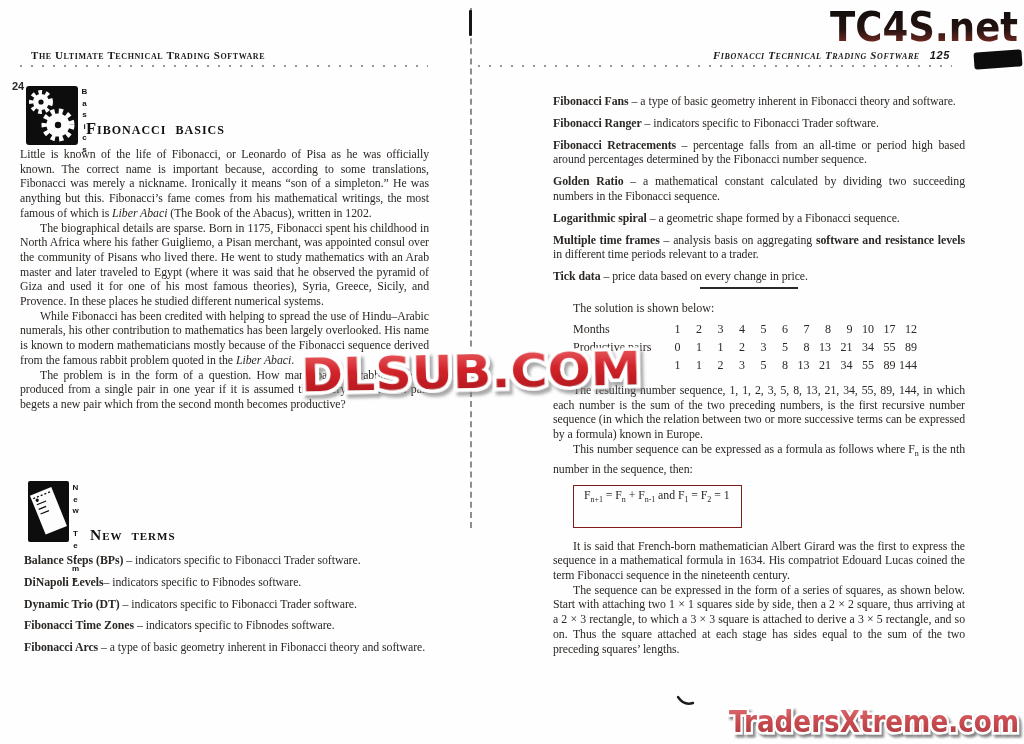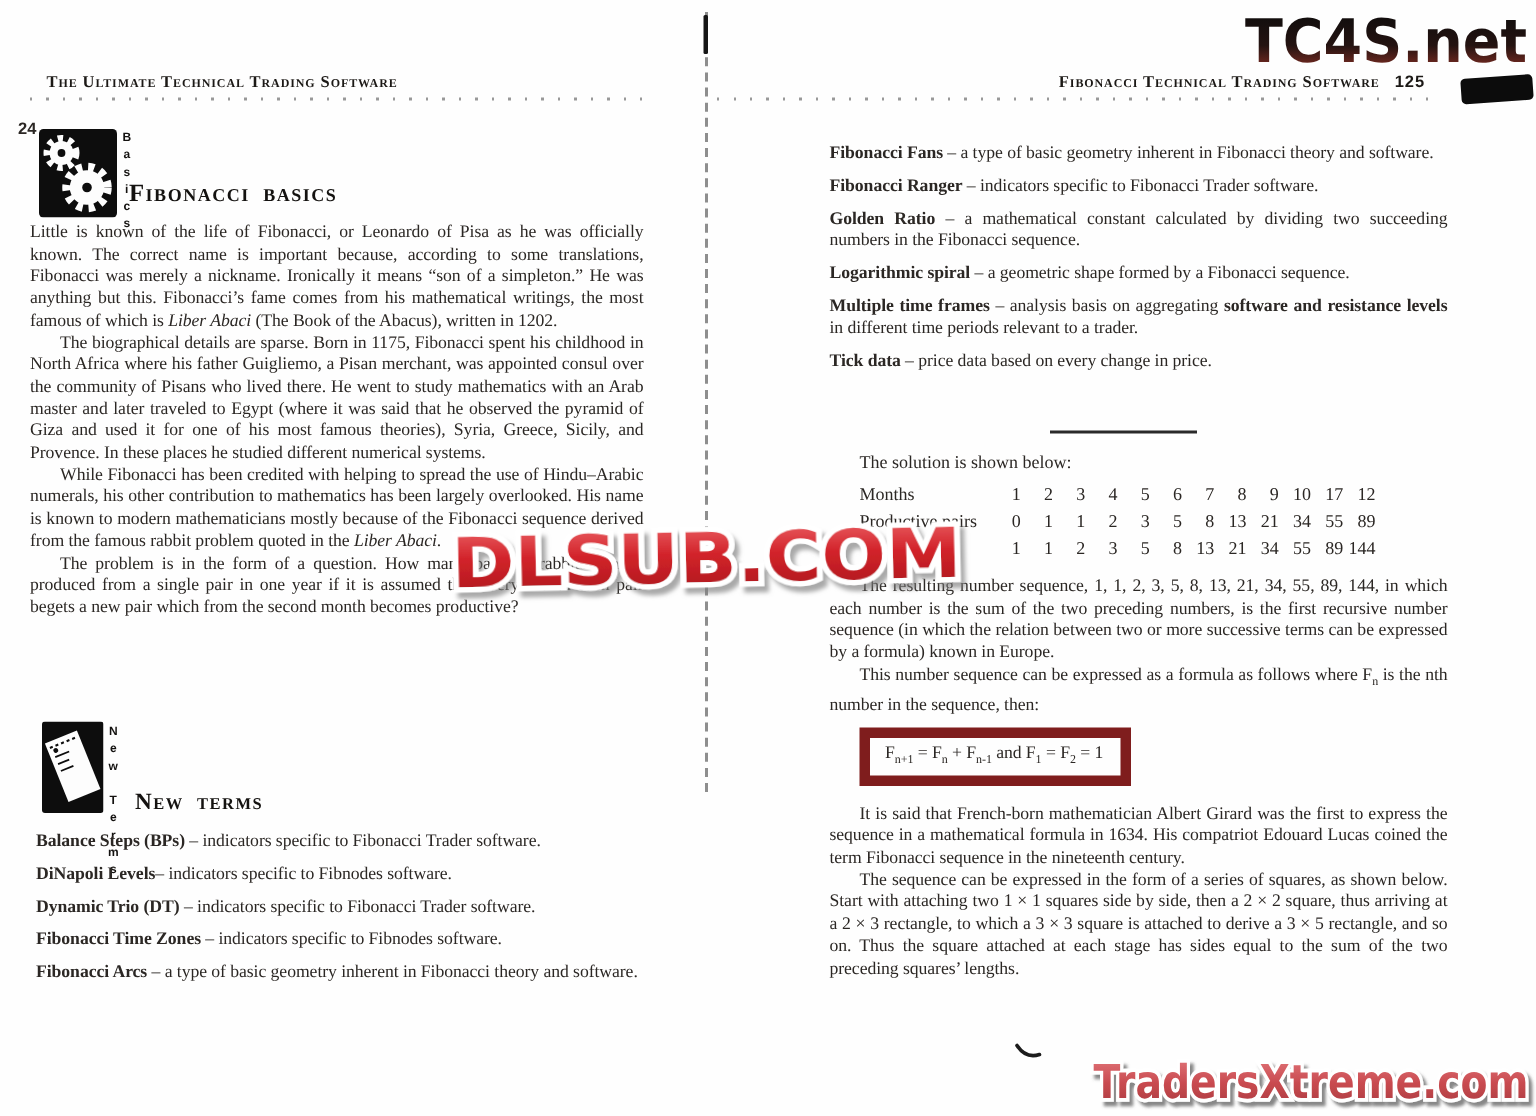--- a/index.html
+++ b/index.html
@@ -27,21 +27,21 @@
   .terms{position:absolute;text-align:justify;font-size:11.8px;line-height:14.8px;letter-spacing:-.05px;}
   .terms p{margin:0 0 7px 0;}
   .terms b{font-weight:bold;}
   
   .solution{position:absolute;font-size:12px;color:#2b2724;}
   .sol-intro{margin:0 0 4px 0;}
   .trow{display:flex;line-height:18px;}
   .tlabel{width:86px;}
   .tcell{width:21.5px;text-align:right;}
   
-  .formulabox{display:inline-block;border:7px solid #7f1d1d;padding:2px 12px 3px 10px;
+  .formulabox{display:inline-block;border:1px solid #7f1d1d;padding:2px 12px 19px 10px;
               margin:8px 0 2px 20px;font-size:11.8px;white-space:nowrap;}
   sub{font-size:8px;}
   
   .divider{position:absolute;height:1.5px;background:#2a2a2a;}
   
   .spine{position:absolute;width:0;border-left:2px dashed rgba(30,30,30,.5);}
   .spinetop{position:absolute;width:3px;background:#161616;border-radius:1px;}
   
   .wm{position:absolute;overflow:visible;}
   .wm text{font-family:"DejaVu Sans", sans-serif;font-weight:bold;}
@@ -107,29 +107,30 @@
     <div class="terms" style="left:24px;top:553px;width:405px;">
       <p><b>Balance Steps (BPs)</b><span> – </span><span>indicators specific to Fibonacci Trader software.</span></p>
       <p><b>DiNapoli Levels</b><span>– </span><span>indicators specific to Fibnodes software.</span></p>
       <p><b>Dynamic Trio (DT)</b><span> – </span><span>indicators specific to Fibonacci Trader software.</span></p>
       <p><b>Fibonacci Time Zones</b><span> – </span><span>indicators specific to Fibnodes software.</span></p>
       <p><b>Fibonacci Arcs</b><span> – </span><span>a type of basic geometry inherent in Fibonacci theory and software.</span></p>
     </div>
   </div>
 
   <div>
-    <div class="runhead" style="left:553px;top:49px;width:397px;text-align:right;">
+    <div class="runhead" style="left:553px;top:49px;width:397px;text-align:right;font-style:italic;">
       <span>Fibonacci Technical Trading Software</span>&nbsp;&nbsp;&nbsp;<span class="pagenum">125</span>
     </div>
     <div class="dotline" style="left:478px;top:65px;width:474px;"></div>
     <div class="inktab" style="left:974px;top:51px;width:48px;height:17px;"></div>
 
     <div class="terms" style="left:553px;top:94px;width:412px;">
       <p><b>Fibonacci Fans</b><span> – </span><span>a type of basic geometry inherent in Fibonacci theory and software.</span></p>
       <p><b>Fibonacci Ranger</b><span> – </span><span>indicators specific to Fibonacci Trader software.</span></p>
+      <p><b>Fibonacci Retracements</b><span> – </span><span>percentage falls from an all-time or period high based around percentages determined by the Fibonacci number sequence.</span></p>
       <p><b>Golden Ratio</b><span> – </span><span>a mathematical constant calculated by dividing two succeeding numbers in the Fibonacci sequence.</span></p>
       <p><b>Logarithmic spiral</b><span> – </span><span>a geometric shape formed by a Fibonacci sequence.</span></p>
       <p><b>Multiple time frames</b><span> – </span><span>analysis basis on aggregating </span><b>software and resistance levels</b><span> in different time periods relevant to a trader.</span></p>
       <p><b>Tick data</b><span> – </span><span>price data based on every change in price.</span></p>
     </div>
 
     <div class="divider" style="left:700px;top:287px;width:98px;"></div>
 
     <div class="solution" style="left:573px;top:301px;">
       <p class="sol-intro">The solution is shown below:</p>

